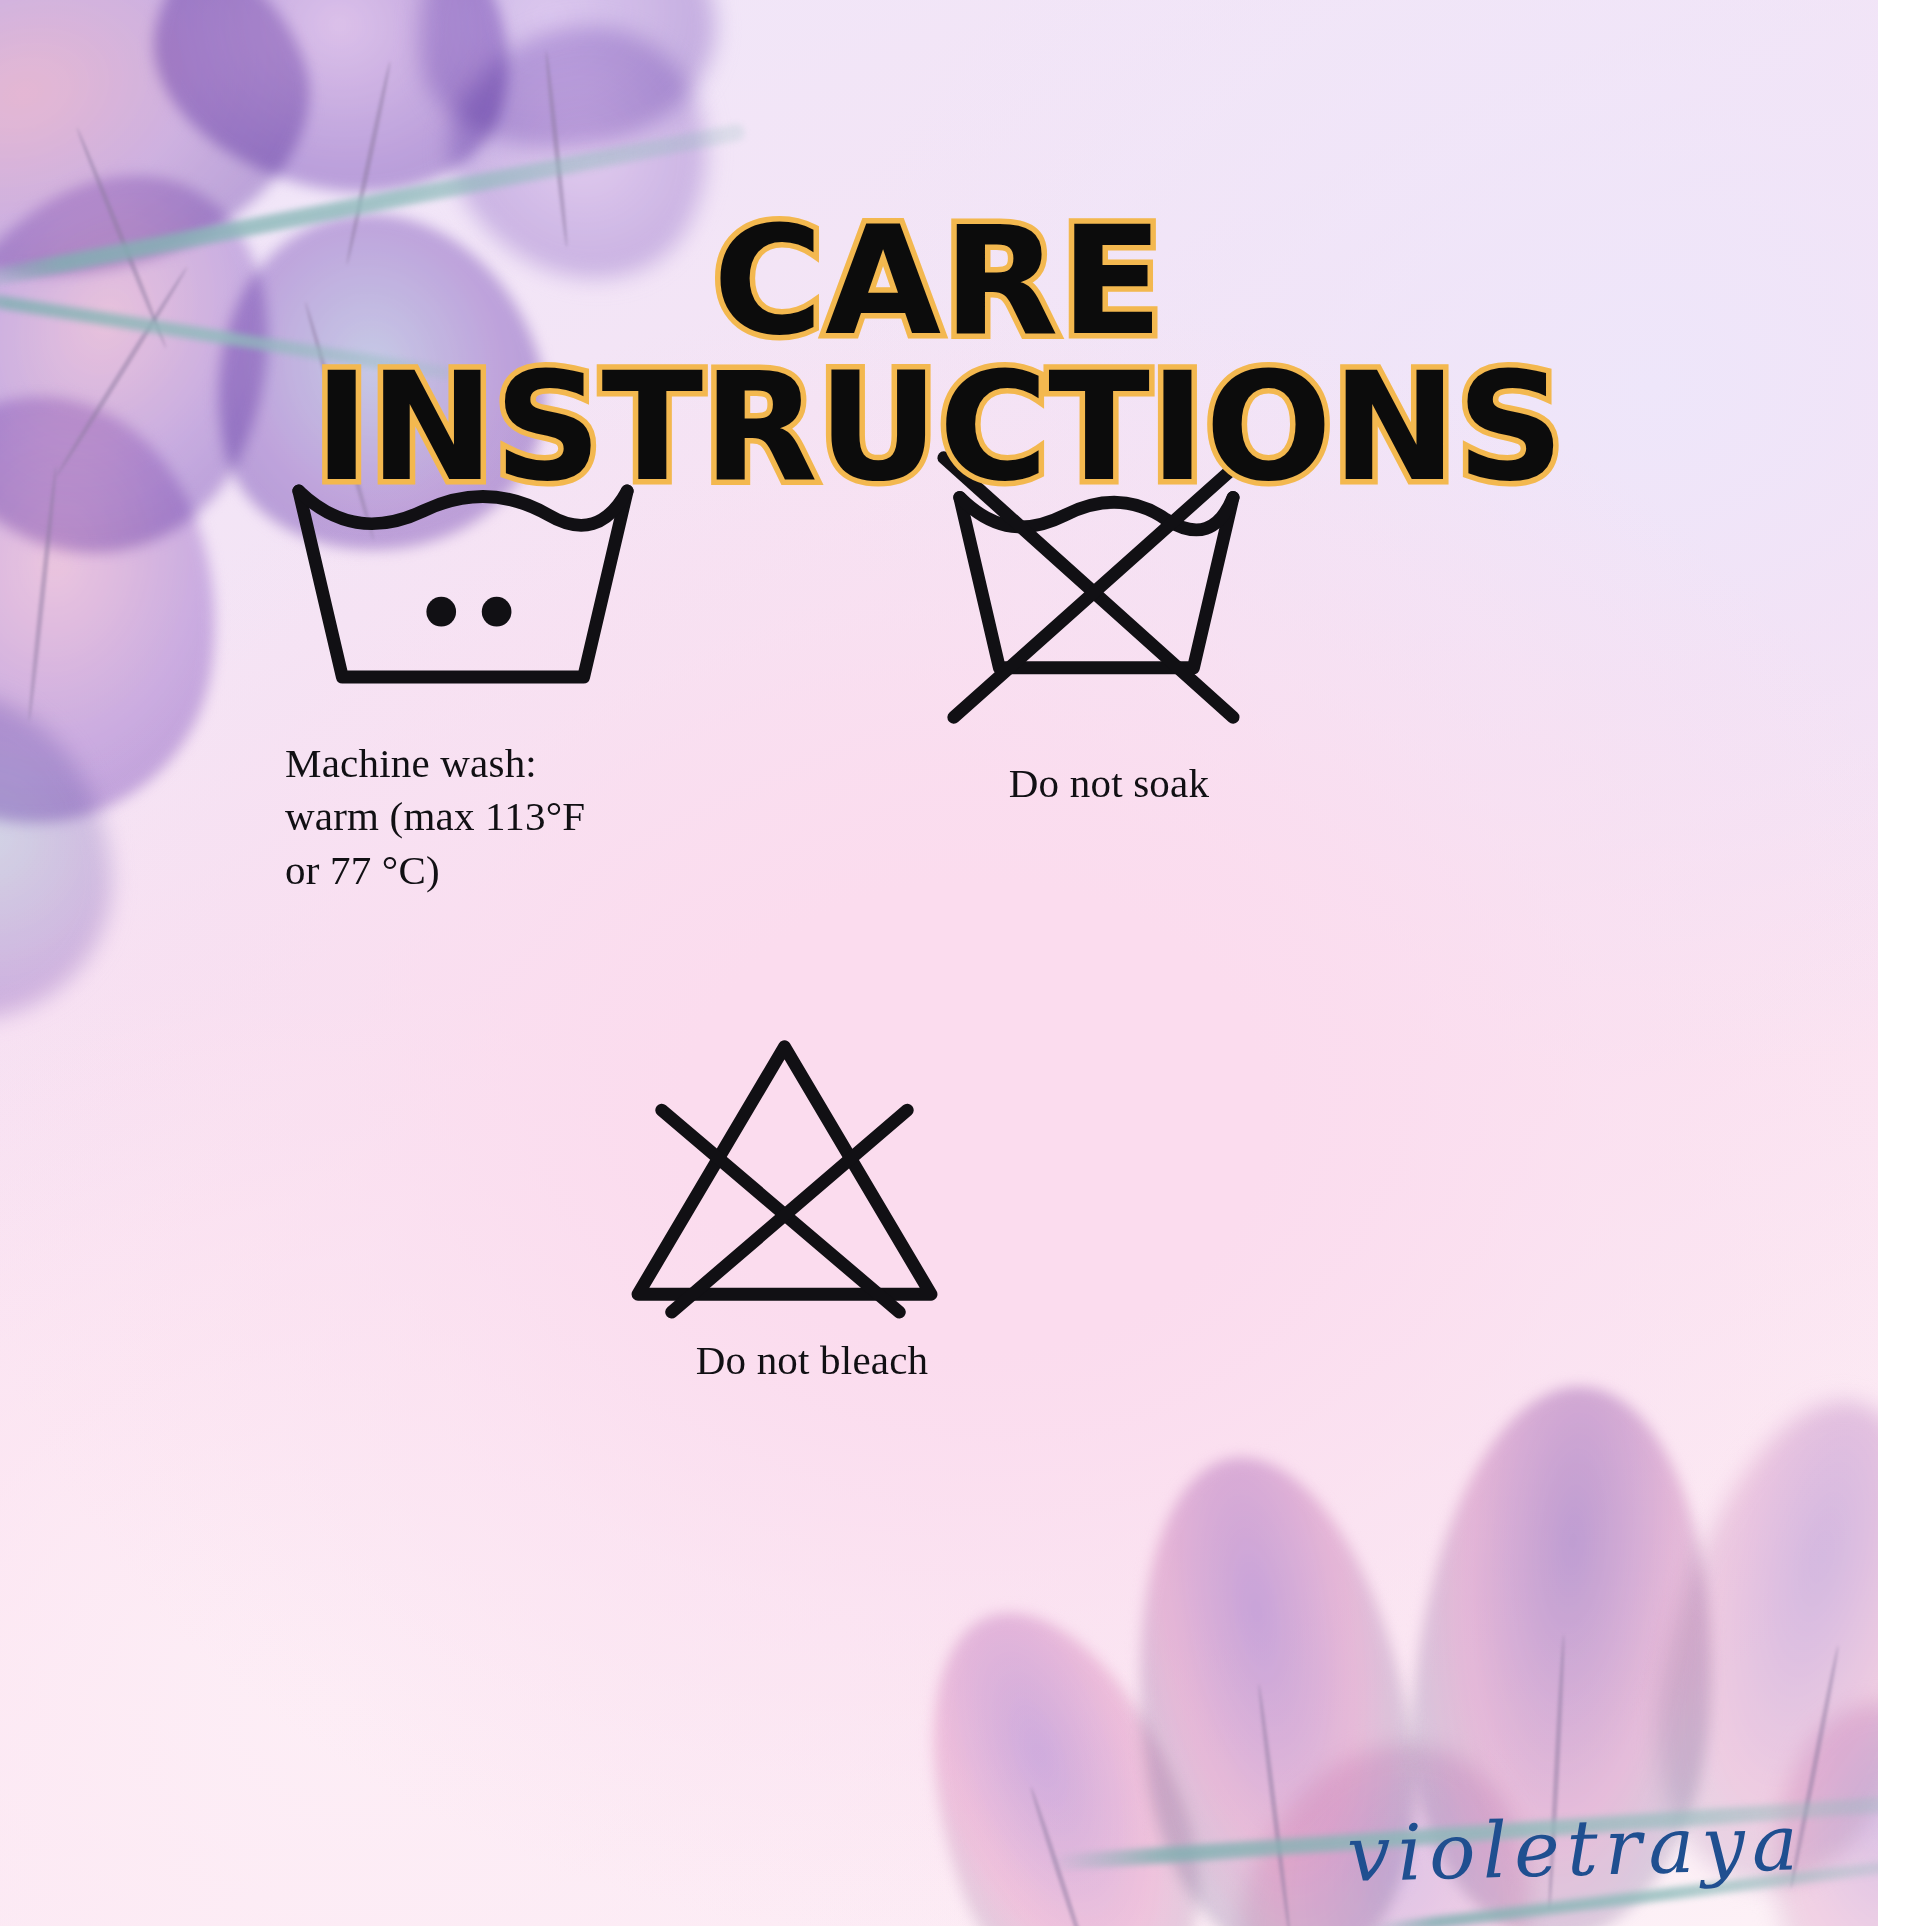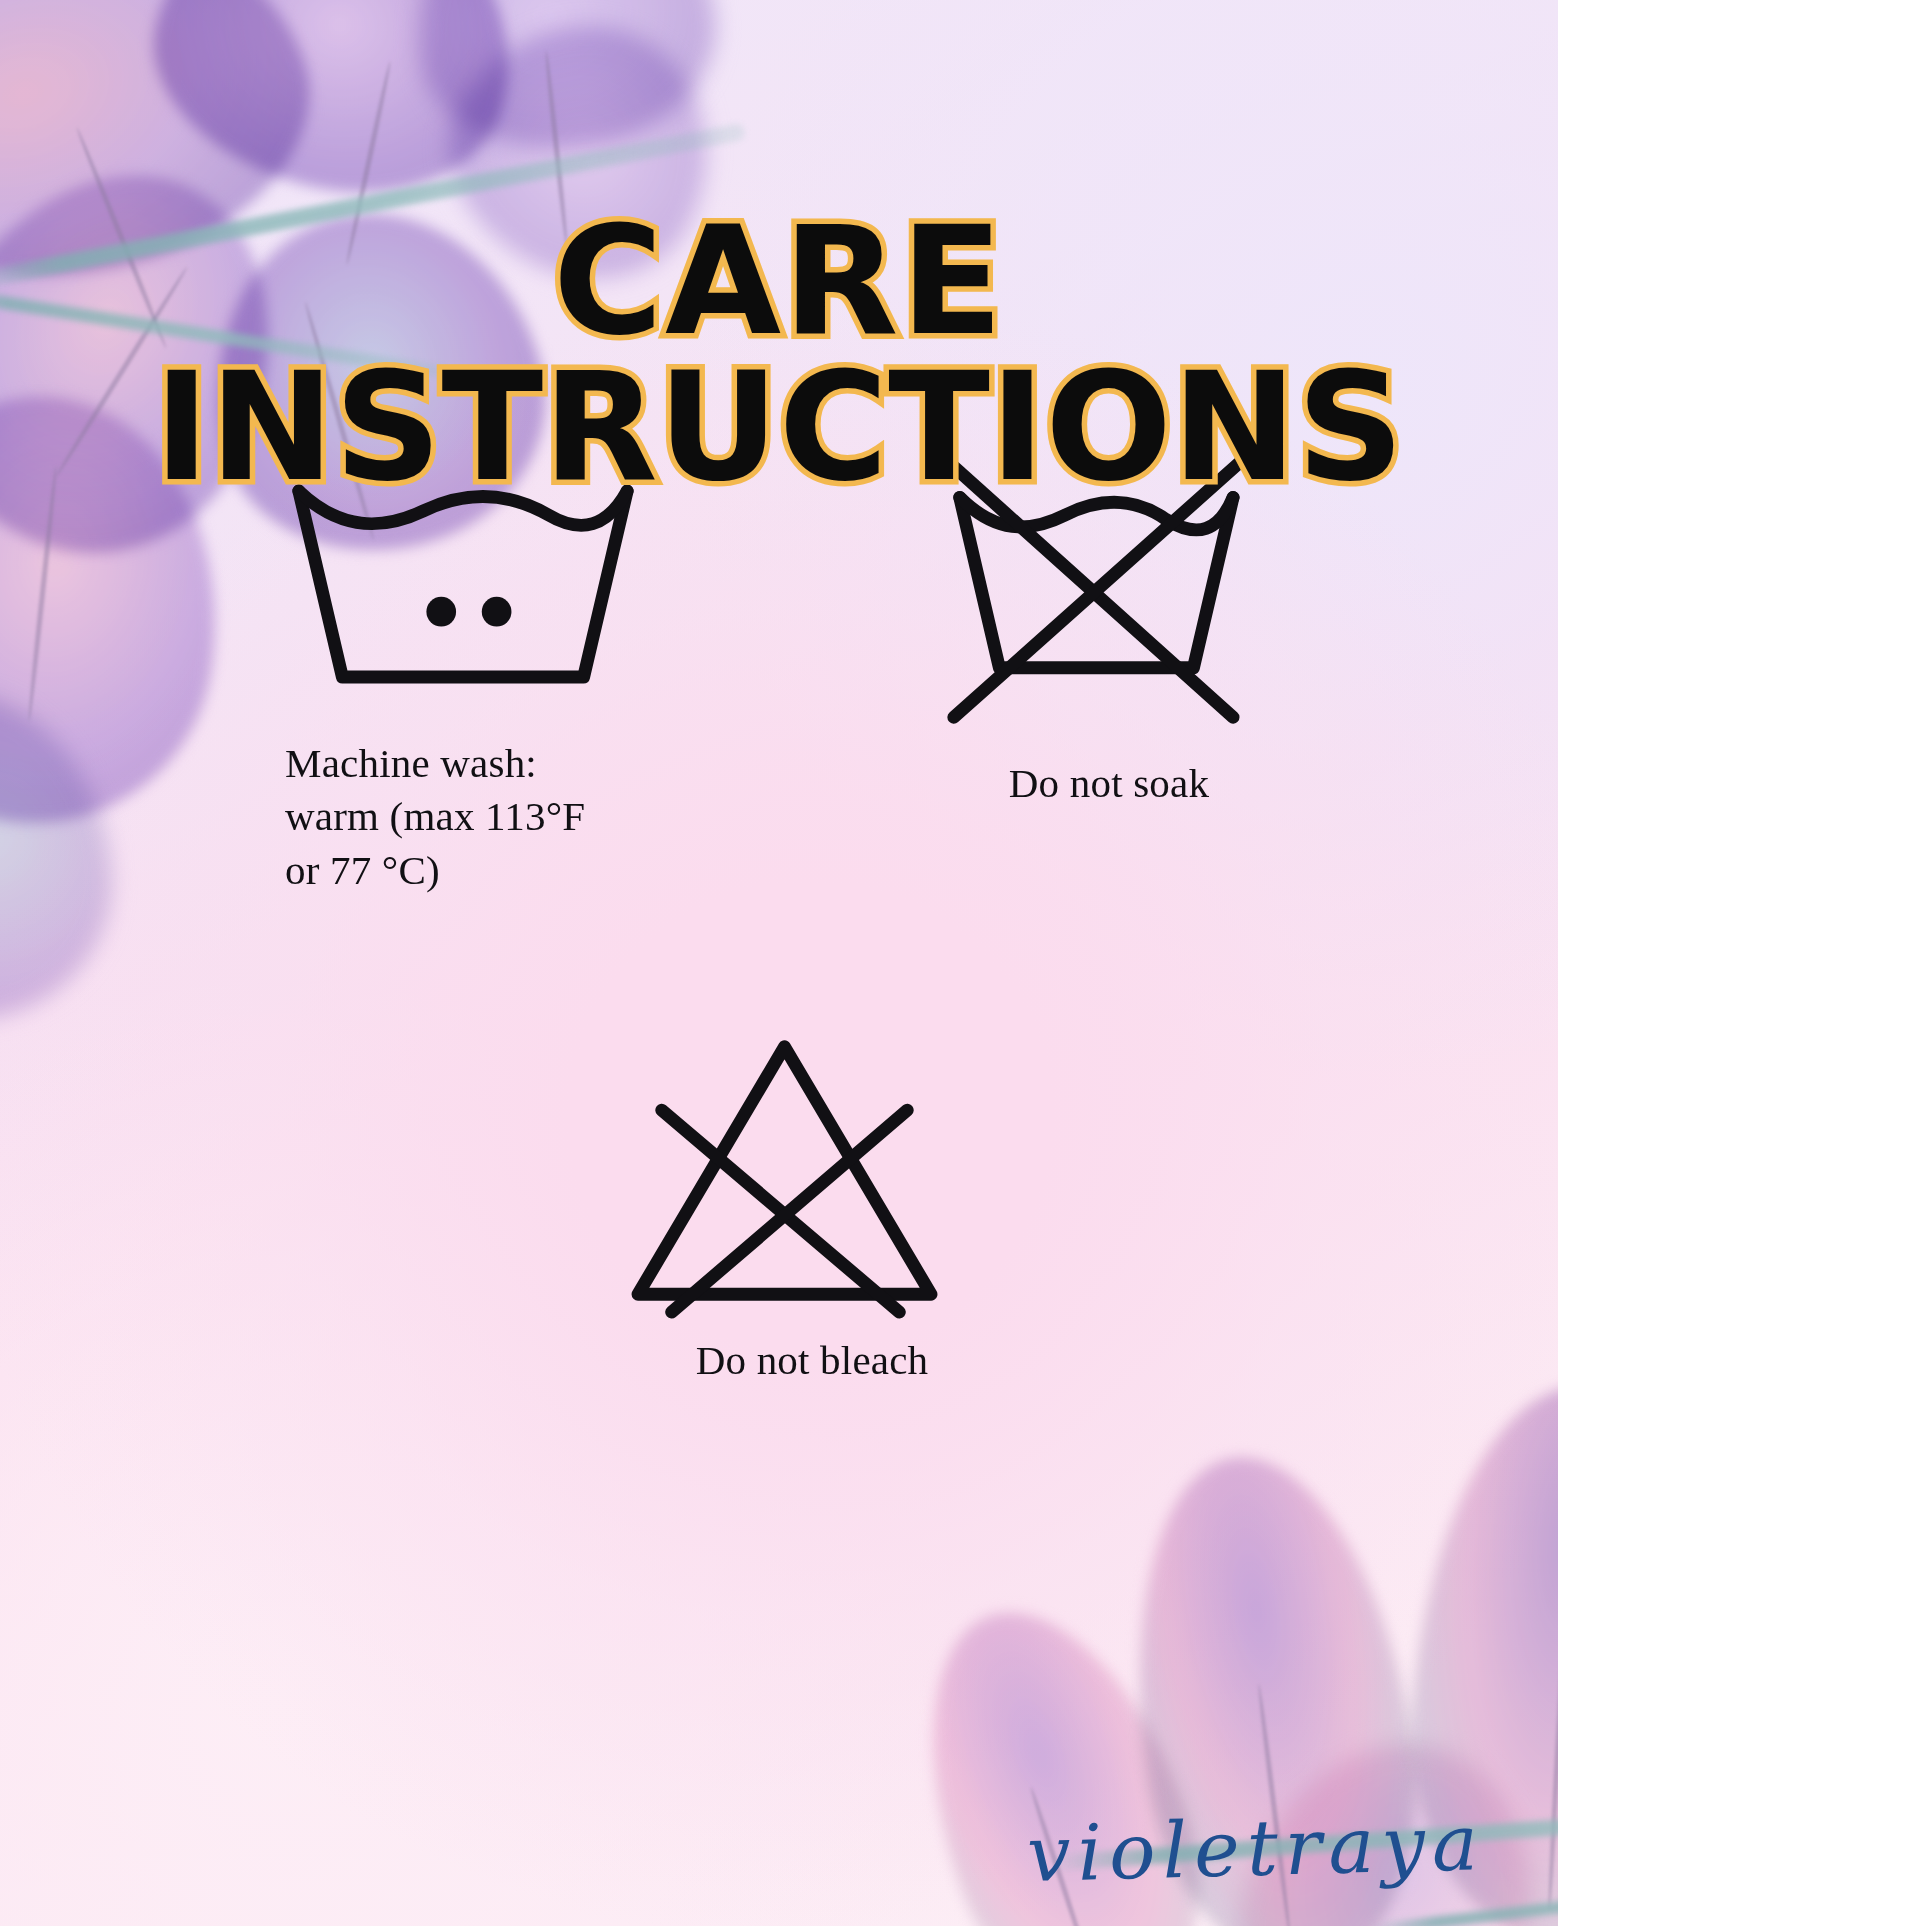--- a/index.html
+++ b/index.html
@@ -4,21 +4,21 @@
 <title>Care Instructions</title>
 <style>
   html, body {
     margin: 0;
     padding: 0;
     background: #ffffff;
   }
 
   #canvas {
     position: relative;
-    width: 1558px;
+    width: 1878px;
     height: 1927px;
     overflow: hidden;
     font-family: "Liberation Serif", "DejaVu Serif", serif;
     
     background:
       radial-gradient(ellipse 70% 55% at 52% 58%, #fbdcee 0%, #fbdcee 22%, rgba(250,223,240,0.55) 48%, rgba(245,232,248,0.0) 78%),
       radial-gradient(ellipse 60% 50% at 18% 88%, #fdeef6 0%, rgba(253,238,246,0.5) 45%, rgba(253,238,246,0) 75%),
       radial-gradient(ellipse 55% 45% at 88% 20%, #eee6fa 0%, rgba(238,230,250,0.5) 50%, rgba(238,230,250,0) 80%),
       linear-gradient(155deg, #efe7fa 0%, #f4e4f5 28%, #fadcee 52%, #fbe6f2 72%, #fdf2f7 100%);
   }

